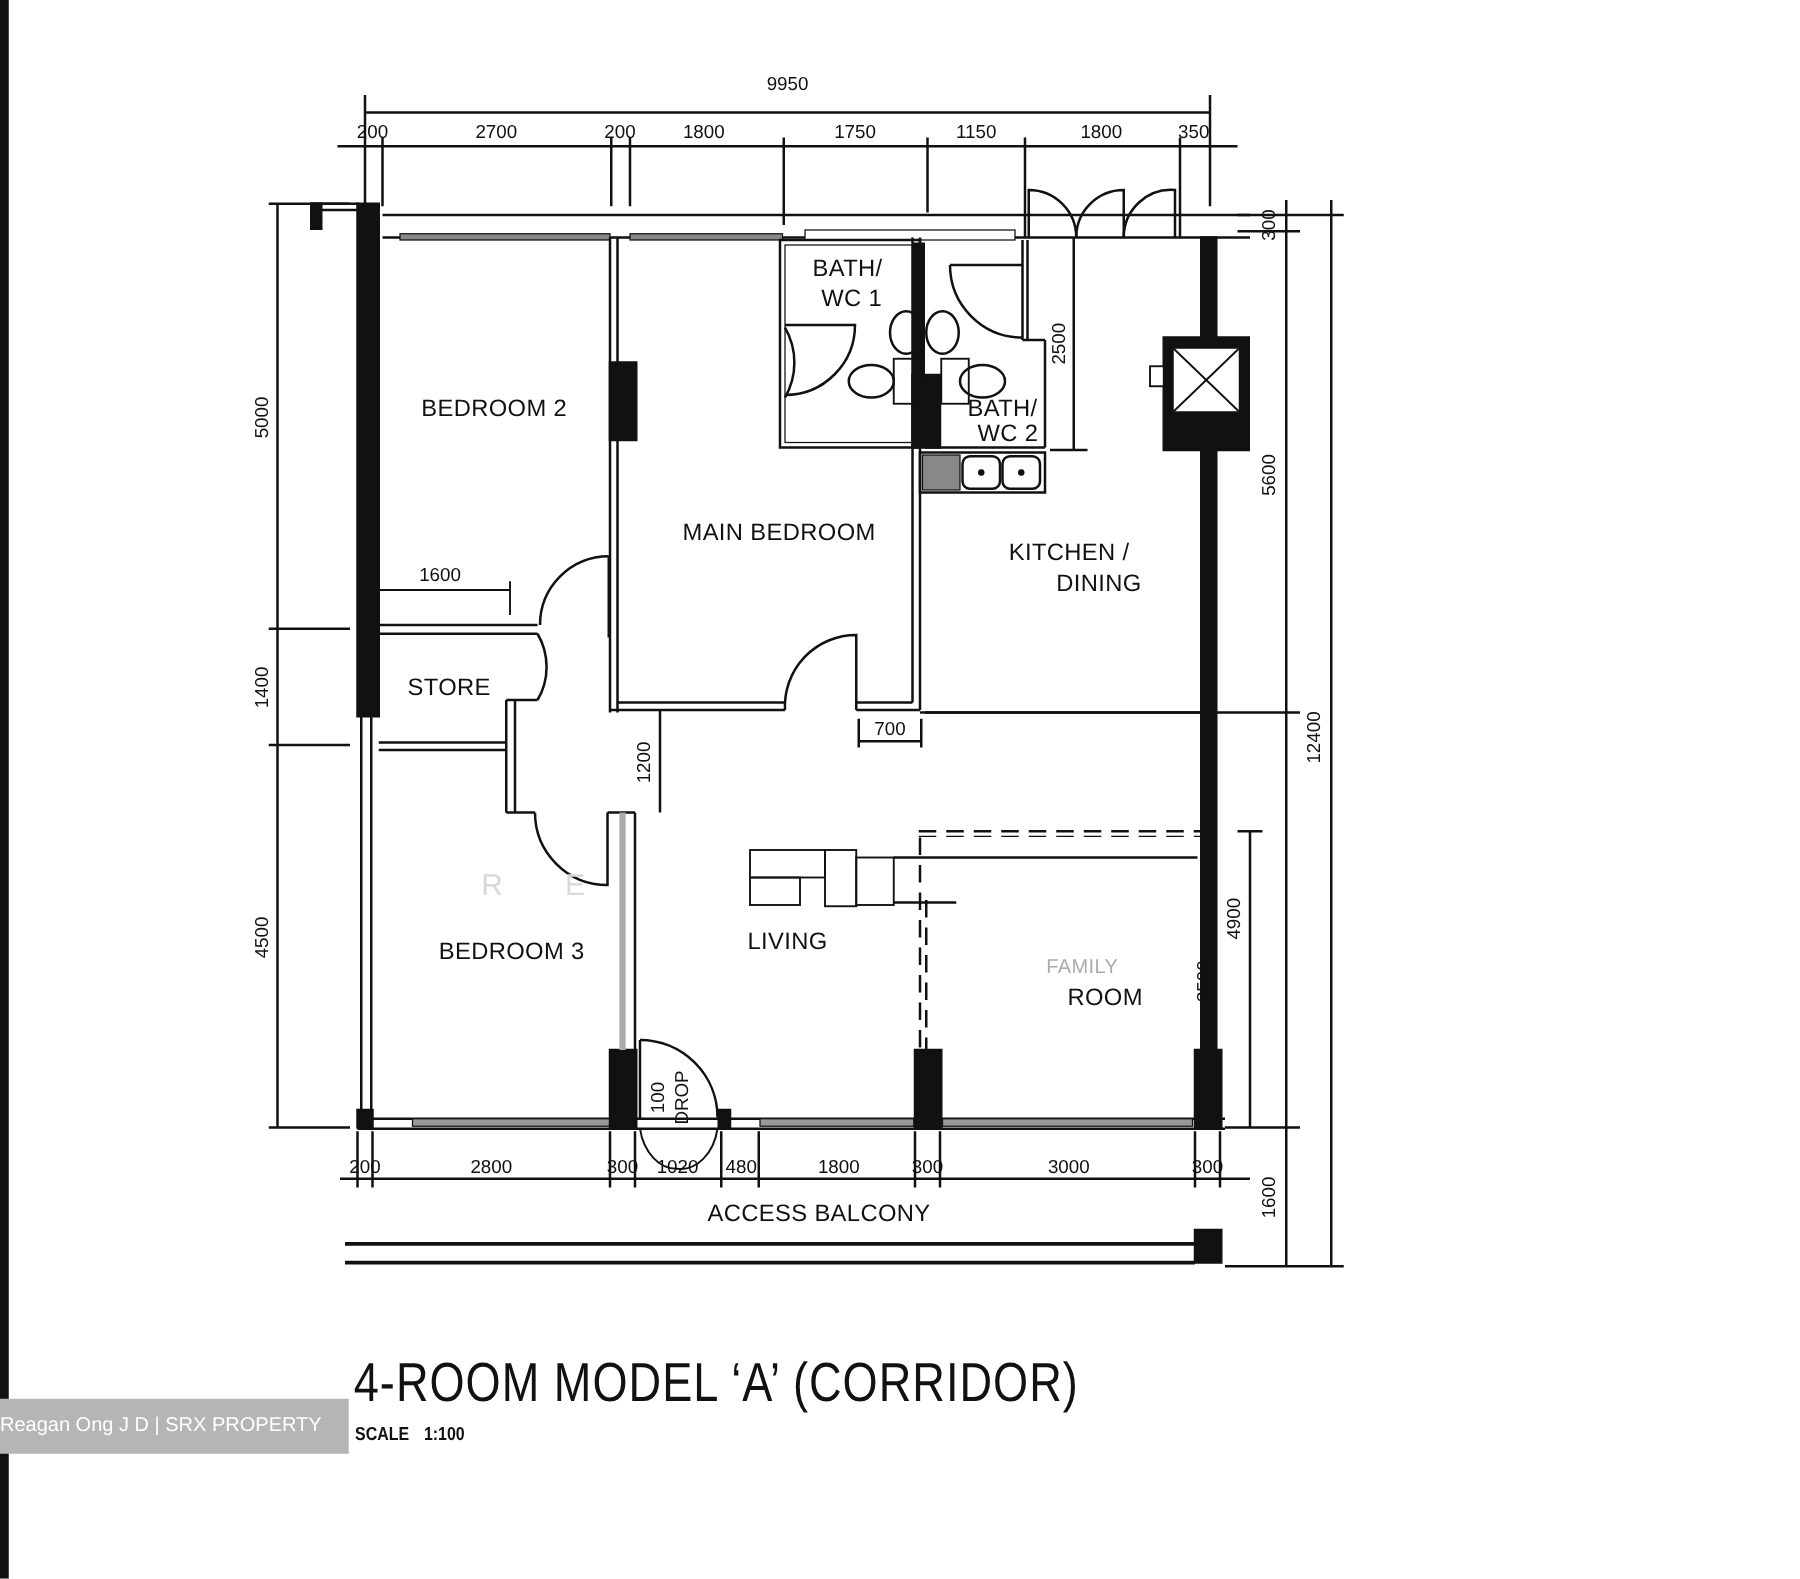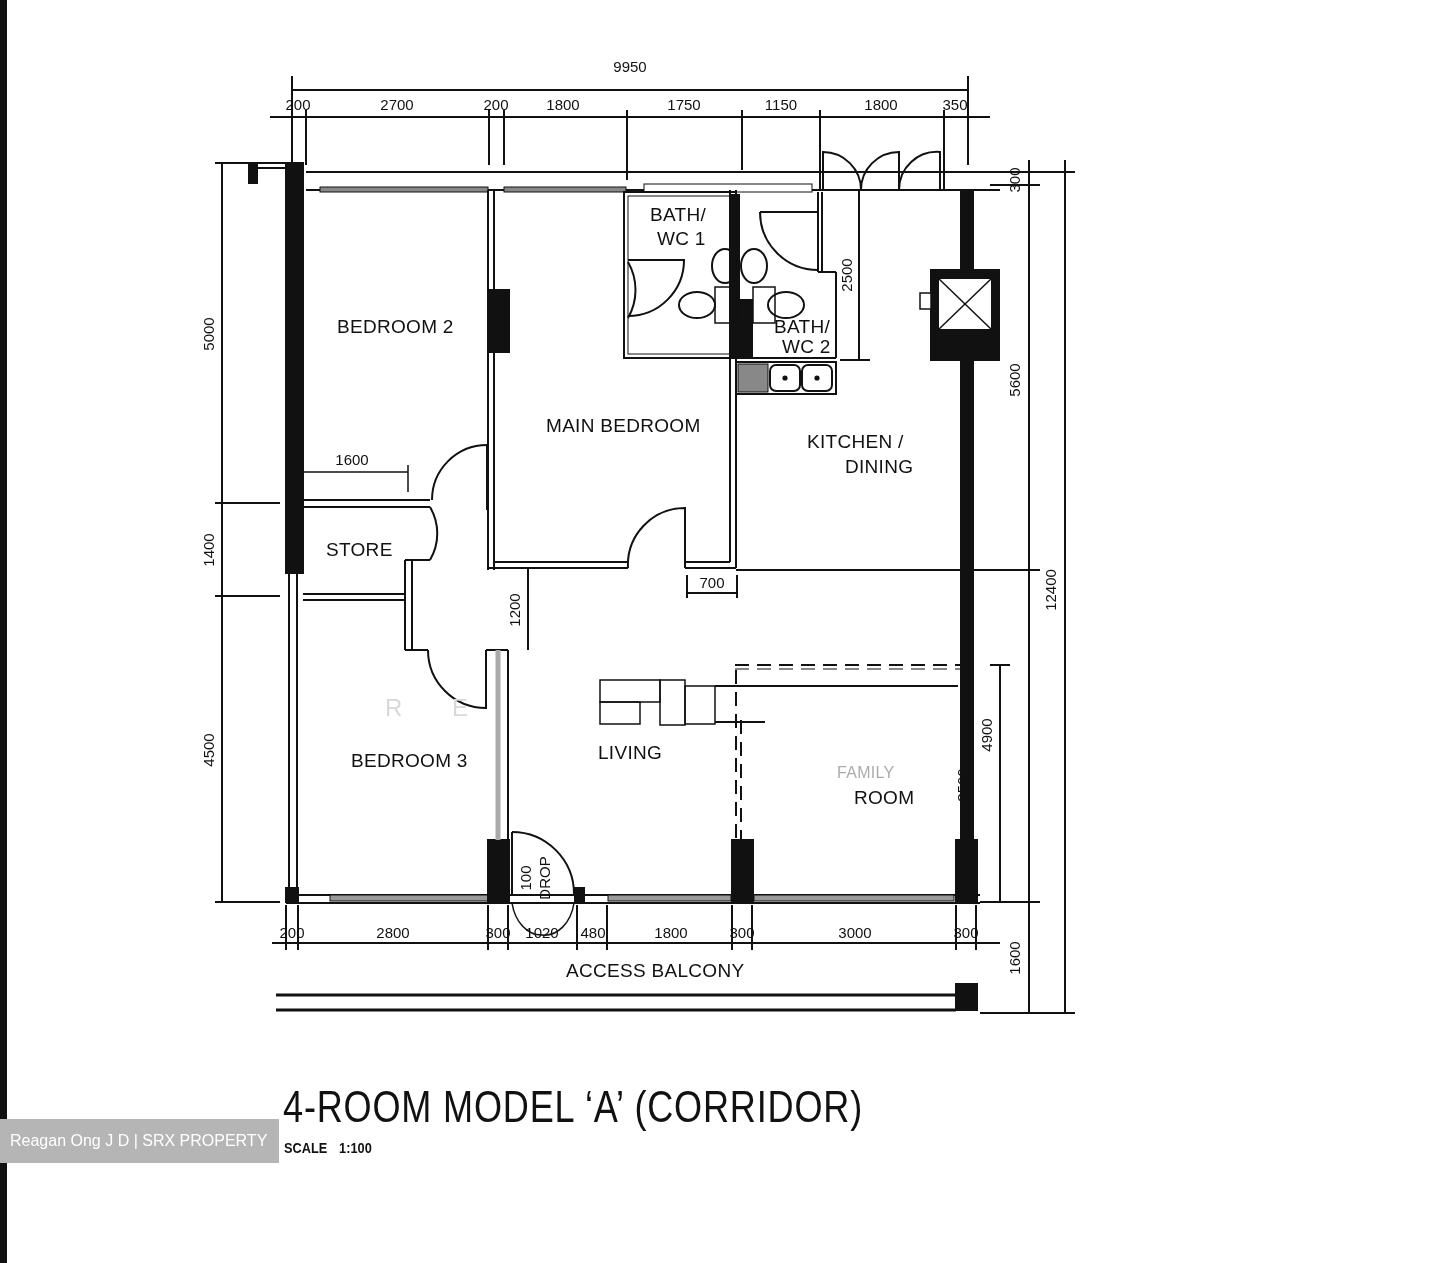--- a/index.html
+++ b/index.html
@@ -17,21 +17,21 @@
     font-family: "Liberation Sans", sans-serif; color: #111; transform: scaleX(0.82); transform-origin: left top;
     font-weight: 300;
   }
   .scale {
     position: absolute; left: 284px; top: 1139px; font-size: 15px; font-weight: bold;
     font-family: "Liberation Sans", sans-serif; color: #111; transform: scaleX(0.85); transform-origin: left top;
   }
   .scale span { margin-left: 14px; }
   .watermark {
     position: absolute; left: 0; top: 1119px; width: 279px; height: 44px;
-    background: #b5b5b5; color: #fff; font-size: 16px; line-height: 44px; padding-left: 10px;
+    background: #b5b5b5; color: #fff; font-size: 16px; line-height: 44px; 
     box-sizing: border-box; font-family: "Liberation Sans", sans-serif;
   }
   .ghost { font-size: 24px; fill: #d8d8d8; }
   .blur-text { font-size: 16px; fill: #888; opacity: 0.7; }
 </style>
 </head>
 <body>
 
 <div class="left-edge"></div>
 

